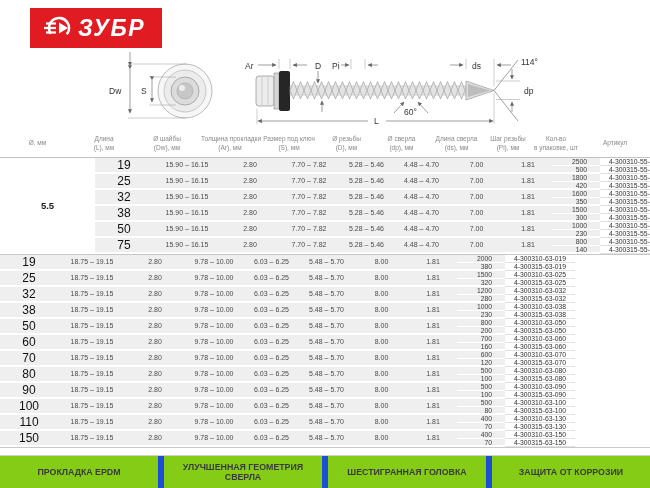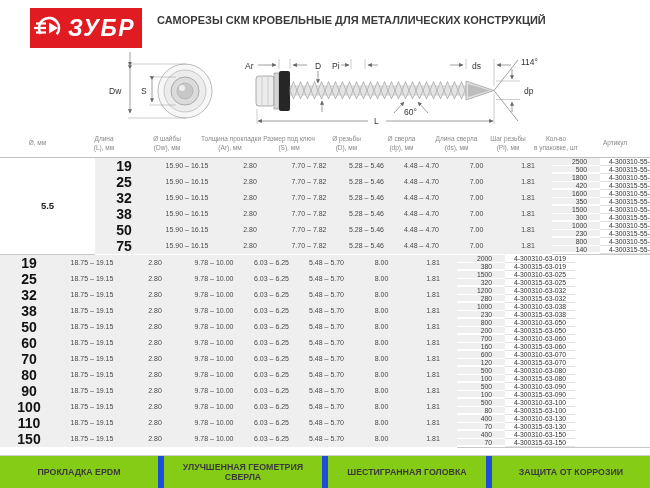--- a/index.html
+++ b/index.html
@@ -3,42 +3,42 @@
 <meta charset="utf-8">
 <style>
   * { box-sizing: border-box; }
   html,body { margin:0; padding:0; }
   body {
     width:650px; height:488px; position:relative; overflow:hidden;
     background:#ffffff; font-family:"Liberation Sans", sans-serif; color:#4a4a4a;
   }
   
   .header { display:flex; align-items:flex-start; padding:8px 0 0 30px; height:52px; }
-  .logo { background:#e11b22; width:112px; height:40px; display:flex; align-items:center; justify-content:center; gap:5px; flex:none; }
+  .logo { background:#e11b22; width:132px; height:40px; display:flex; align-items:center; justify-content:center; gap:5px; flex:none; }
   .logo-text { color:#fff; font-weight:bold; font-style:italic; font-size:23px; letter-spacing:1.5px; line-height:1; padding-right:4px; }
   .title { margin-left:15px; padding-top:4px; font-size:11px; font-weight:bold; color:#3a3a3a; line-height:1.5; }
   
   .diagram { display:block; width:650px; height:78px; }
   .dimline { stroke:#777; stroke-width:0.7; fill:none; }
   .extline { stroke:#999; stroke-width:0.5; fill:none; }
   .dimtext { font-size:8.5px; fill:#333; font-family:"Liberation Sans",sans-serif; }
   
   .thead {
     display:grid; grid-template-columns:75px 58px 68px 58px 60px 55px 55px 55px 48px 48px 70px;
     border-bottom:1px solid #c2c2c2; align-items:center;
   }
   .th { text-align:center; font-size:6.5px; color:#8a8a8a; padding:5px 0 4px; line-height:1.35; white-space:nowrap; }
   .tbody { border-bottom:1px solid #c9c9c9; }
   .group { display:flex; }
   .group + .group { border-top:1px solid #c9c9c9; }
   .diam { width:95px; flex:none; display:flex; align-items:center; justify-content:center; font-weight:bold; font-size:9.5px; color:#1c1c1c; }
   .rowsbox { flex:1; }
   .row { display:grid; grid-template-columns:58px 68px 58px 60px 55px 55px 55px 48px 48px 70px; height:16px; }
   .band { background:#efefef; display:flex; align-items:center; justify-content:center; font-size:7px; color:#4a4a4a; border-bottom:2px solid #fff; }
-  .len { font-weight:bold; font-size:14px; color:#111; }
+  .len { font-weight:normal; font-size:12px; color:#111; }
   .packcol { display:flex; flex-direction:column; }
   .qty { background:#efefef; text-align:right; padding-right:13px; height:8px; line-height:8px; font-size:6.8px; color:#3c3c3c; border-bottom:1px solid #fff; }
   .qty:last-child { border-bottom:2px solid #fff; height:8px; }
   .art { text-align:center; height:8px; line-height:8px; font-size:6.8px; color:#2e2e2e; border-bottom:1px solid #e1e1e1; }
   
   .footer { position:absolute; left:0; bottom:0; width:650px; height:33px; border-top:1px solid #cfcfcf; background:#84cc16; display:flex; }
   .fitem { flex:1; display:flex; align-items:center; justify-content:center; text-align:center; font-size:8.8px; font-weight:bold; color:#3a3a3a; border-left:6px solid #1d4ed8; padding:0 6px; }
   .fitem:first-child { border-left:none; }
 </style>
 </head>
@@ -49,21 +49,20 @@
     <svg width="30" height="30" viewBox="0 0 30 30">
       <circle cx="16" cy="15" r="10" fill="none" stroke="#ffffff" stroke-width="2.6" stroke-dasharray="44 19" transform="rotate(145 16 15)"></circle>
       <line x1="3" y1="10.5" x2="13" y2="10.5" stroke="#ffffff" stroke-width="2.2"></line>
       <line x1="1" y1="15" x2="13" y2="15" stroke="#ffffff" stroke-width="2.2"></line>
       <line x1="3" y1="19.5" x2="13" y2="19.5" stroke="#ffffff" stroke-width="2.2"></line>
       <polygon points="16,9.5 25,15 16,20.5" fill="#ffffff"></polygon>
     </svg>
     <span class="logo-text">ЗУБР</span>
   </div>
   <div class="title">
-    <div>САМОРЕЗЫ СКМ КРОВЕЛЬНЫЕ ДЛЯ МЕТАЛЛИЧЕСКИХ КОНСТРУКЦИЙ</div>
   </div>
 </div>
 
 <svg class="diagram" viewBox="0 0 650 78">
   <defs>
     <marker id="ah" markerWidth="7" markerHeight="7" refX="5.5" refY="3" orient="auto">
       <path d="M0,0 L6,3 L0,6 z" fill="#666"></path>
     </marker>
   </defs>
 

